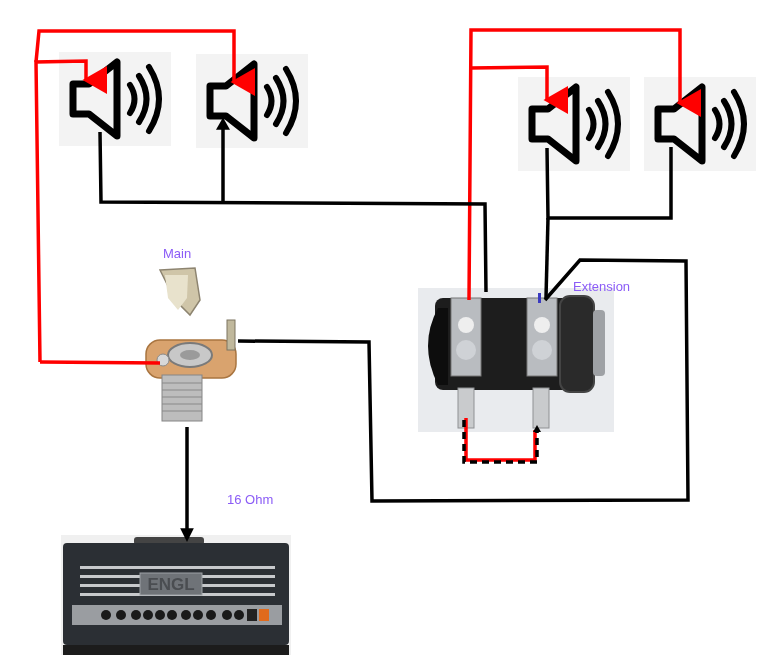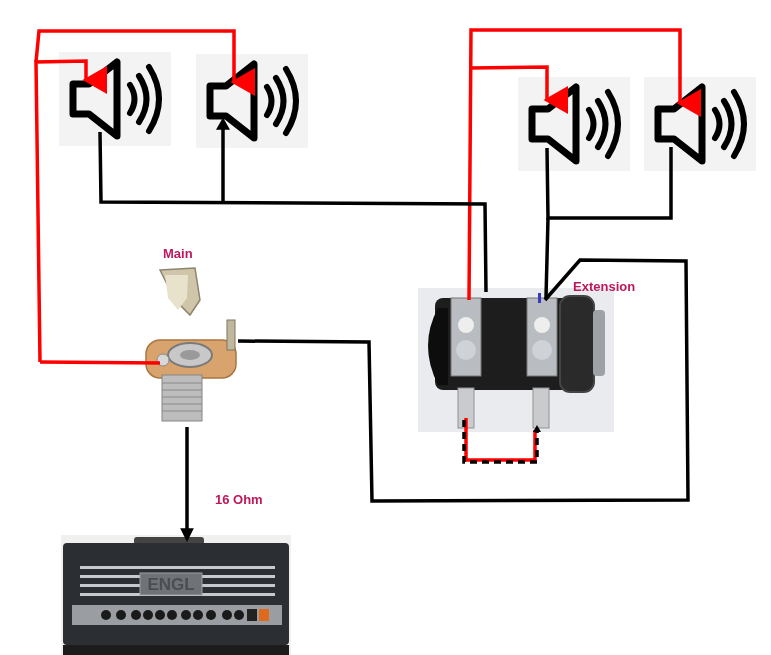--- a/index.html
+++ b/index.html
@@ -1,22 +1,22 @@
 <!DOCTYPE html>
 <html><head>
 <meta charset="utf-8">
 <style>
   html, body { margin: 0; padding: 0; background: #ffffff; }
   body { width: 771px; height: 655px; position: relative; overflow: hidden;
          font-family: "Liberation Sans", sans-serif; }
   svg.diagram { position: absolute; left: 0; top: 0; }
-  .label { position: absolute; font-weight: bold; font-size: 13px; color: #be185d; white-space: nowrap; }
+  .label { position: absolute; font-weight: normal; font-size: 13px; color: #8b5cf6; white-space: nowrap; }
   #lbl-main { left: 163px; top: 246px; }
   #lbl-ext { left: 573px; top: 279px; }
-  #lbl-ohm { left: 215px; top: 492px; }
+  #lbl-ohm { left: 227px; top: 492px; }
 </style>
 </head>
 <body>
 
 <svg class="diagram" width="771" height="655" viewBox="0 0 771 655">
   <defs>
     <marker id="arrRed" markerWidth="8" markerHeight="8" refX="4" refY="6" orient="auto">
       <path d="M0,0 L8,0 L4,7 z" fill="#ff0000"></path>
     </marker>
     <g id="speakerIcon">

